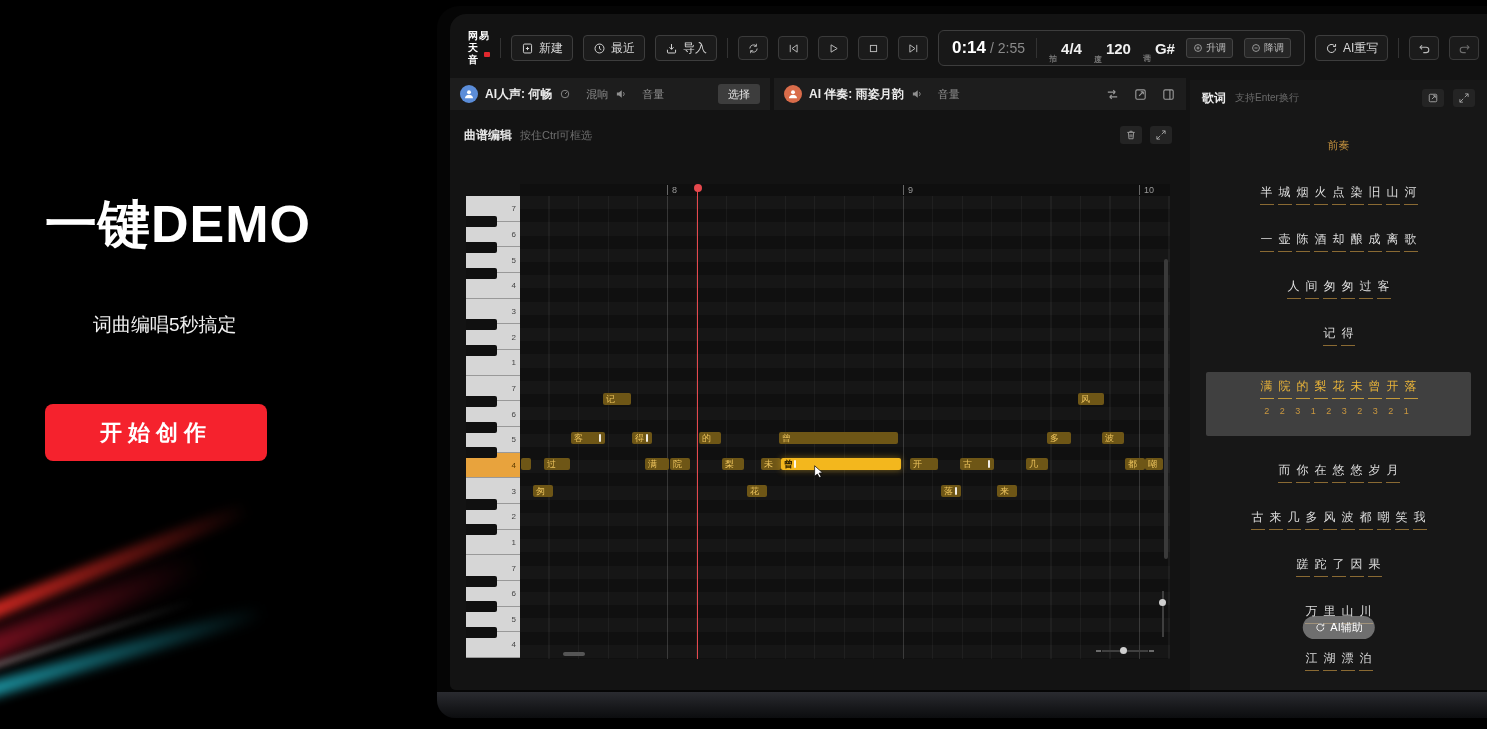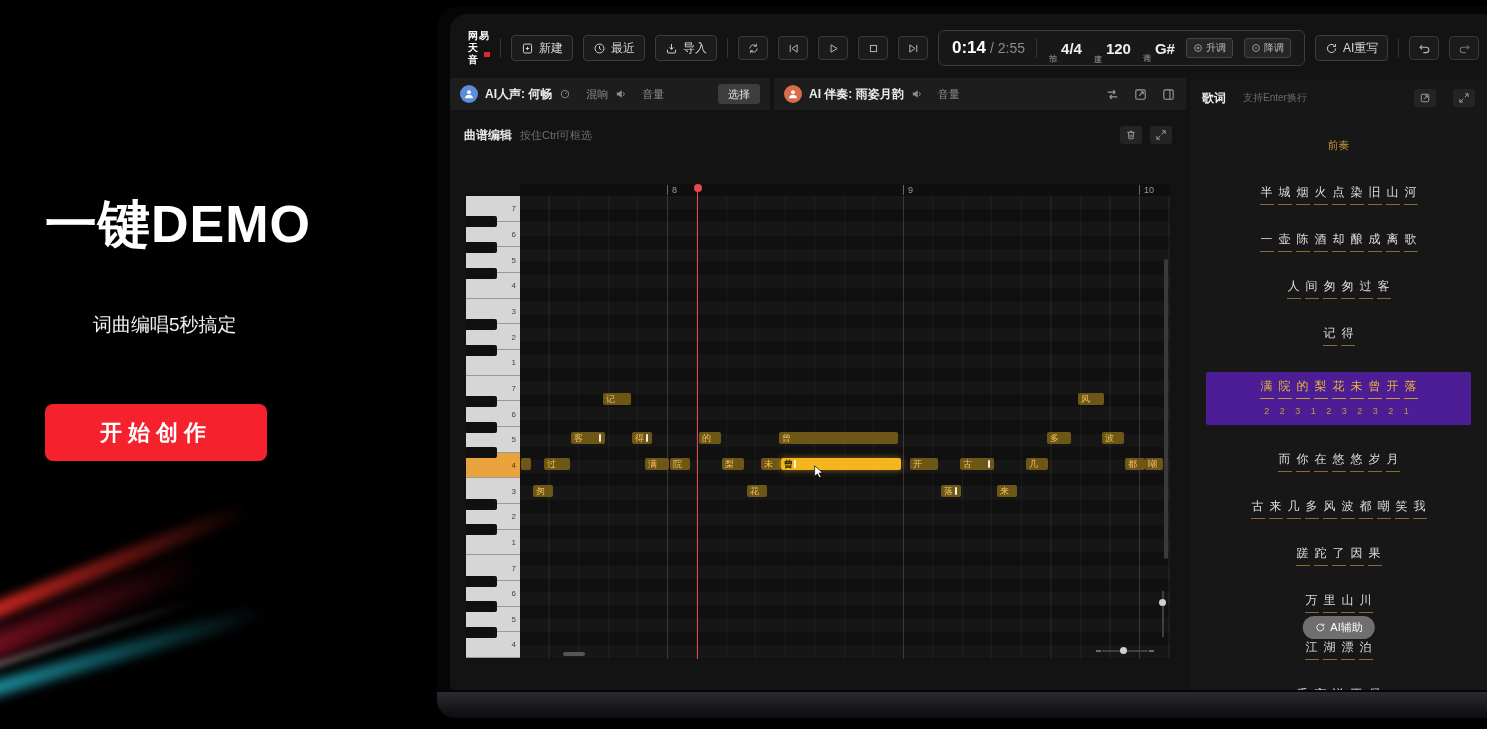--- a/index.html
+++ b/index.html
@@ -123,31 +123,31 @@
   .zoomh .tick { position:absolute; top:4px; width:5px; height:2px; background:#6a6a6a; }
   .zoomh .tick.l { left:0; } .zoomh .tick.r { right:0; }
   .zoomh .dot { position:absolute; left:24px; top:1px; width:7px; height:7px; border-radius:50%; background:#cfcfcf; }
   .zoomv { position:absolute; right:3px; bottom:16px; width:9px; height:58px; z-index:7; }
   .zoomv .track { position:absolute; top:6px; bottom:6px; left:4px; width:2px; background:#3f3f3f; }
   .zoomv .dot { position:absolute; top:14px; left:1px; width:7px; height:7px; border-radius:50%; background:#cfcfcf; }
   .cursor { position:absolute; z-index:9; width:14px; height:14px; }
 
   
   .lyrics { position:absolute; left:740px; top:66px; right:0; bottom:0; background:#171717; overflow:hidden; }
-  .lh { display:flex; align-items:center; gap:17px; padding:9px 12px 6px; }
+  .lh { display:flex; align-items:center; gap:9px; padding:9px 12px 6px; }
   .lh .ttl { font-size:12px; font-weight:bold; color:#ececec; }
   .lh .hint { font-size:10px; color:#6a6a6a; }
   .lh .ehbtn { margin-left:0; }
   .lh .sp { flex:1; }
   .sect { display:flex; align-items:center; gap:12px; margin:12px 26px 18px;flex-direction:column; }
   .sect .dash { flex:1; border-top:1px dashed #4a4a4a; height:0; }
   .sect span { color:#c08f3e; font-size:11px; flex:none; }
   .lyric-line { text-align:center; margin-bottom:26px; font-size:12px; color:#dedede; line-height:17px; cursor:pointer; }
   .lyric-line .ch { display:inline-block; margin:0 2px; padding:0 1px 3px; border-bottom:1px solid #8a6a33; min-width:12px; }
-  .lyric-line.active { background:#4c1d95; margin-left:16px; margin-right:16px; padding:6px 0 5px;
+  .lyric-line.active { background:#404040; margin-left:16px; margin-right:16px; padding:6px 0 16px;
                        color:#e8b339; border-radius:2px; }
   .lyric-line.active .ch { border-color:#c49a3a; }
   .lnotes { font-size:9px; color:#c9973f; margin-top:4px; letter-spacing:4px; }
   .ai-assist { position:absolute; left:50%; top:536px; transform:translateX(-50%); display:inline-flex;
                align-items:center; gap:5px; background:rgba(175,175,175,.58); color:#fff; font-size:11px;
                padding:4px 12px; border-radius:13px; z-index:3; border:none; font-family:inherit; cursor:pointer; }
   .ai-assist .icon { width:11px; height:11px; }
 </style>
 </head>
 <body>

